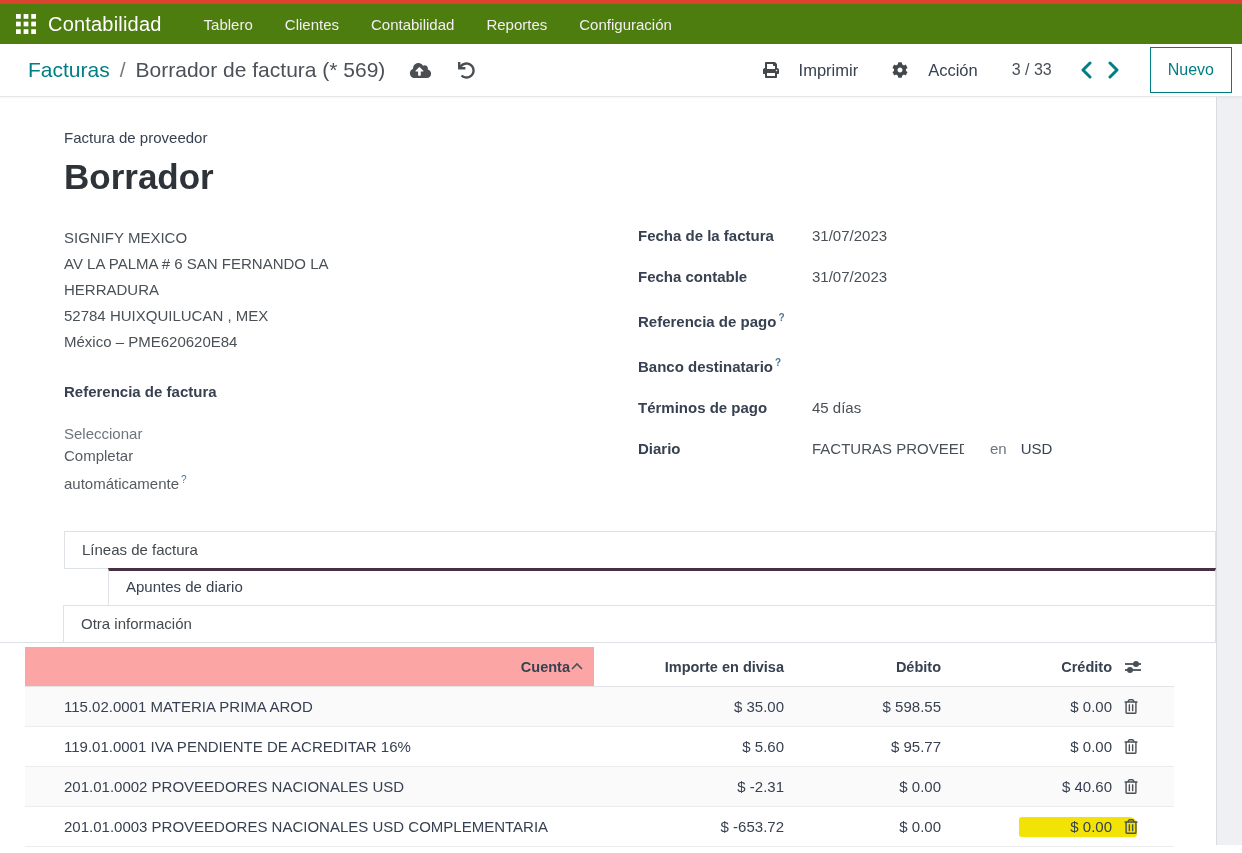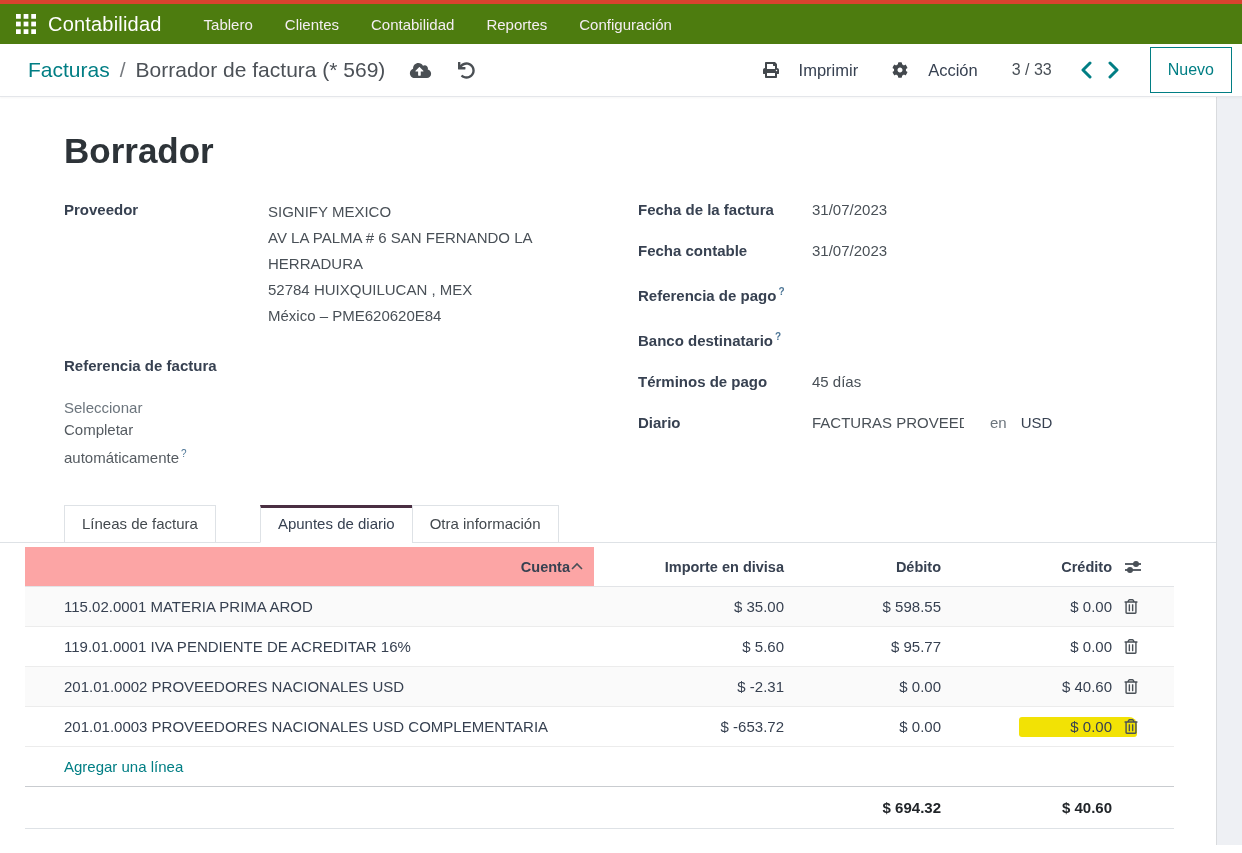--- a/index.html
+++ b/index.html
@@ -50,21 +50,21 @@
   .fvalue { color:#495057; }
   .addr { line-height:26px; }
   .help-sup { color:#4c7596; font-size:10px; vertical-align:super; margin-left:2px; }
   .label-plain { font-weight:normal; color:#555b61; width:180px; line-height:24px; }
   .seleccionar { color:#6c757d; }
   .diario-val { display:inline-block; max-width:152px; overflow:hidden; white-space:nowrap; color:#495057; }
   .diario-en { color:#6c757d; margin-left:26px; }
   .diario-cur { color:#374151; margin-left:14px; }
 
   
-  .tabs-bar { margin-top:27px; padding-left:64px; display:flex; border-bottom:1px solid #dee2e6; }
+  .tabs-bar { margin-top:27px; padding-left:64px; display:flex; border-bottom:1px solid #dee2e6;flex-direction:column; }
   .tab { font-size:15px; color:#43494e; background:#fff; border:1px solid #dee2e6;
     padding:9px 17px 10px; margin-bottom:-1px; cursor:pointer; }
   .tab + .tab { margin-left:-1px; }
   .tab.active { border-top:3px solid #4a2f42; border-bottom:1px solid #fff; padding-top:7px; color:#374151;margin-left:44px; }
 
   
   .jtable { margin:4px 42px 0 25px; font-size:15px; }
   .tr { display:flex; align-items:center; height:40px; border-bottom:1px solid #ececec; }
   .tr.stripe { background:#fafafa; }
   .td-cuenta { flex:1; padding-left:39px; color:#374151; }
@@ -172,28 +172,28 @@
       </span>
     </div>
     <button class="btn-nuevo">Nuevo</button>
   </div>
 </div>
 
 <div class="content">
   <div class="sheet">
 
     <div class="sheet-head">
+      <div class="form-subtitle">Factura de proveedor</div>
       <div class="form-title">Borrador</div>
     </div>
 
     <div class="field-grid">
 
       <div class="col-left">
         <div class="frow frow-l">
-          <span class="flabel">Proveedor</span>
           <div class="fvalue addr">
             <div>SIGNIFY MEXICO</div>
             <div style="max-width:280px;">AV LA PALMA # 6 SAN FERNANDO LA HERRADURA</div>
             <div>52784 HUIXQUILUCAN , MEX</div>
             <div>México – PME620620E84</div>
           </div>
         </div>
         <div class="frow" style="margin-bottom:21px;">
           <span class="flabel">Referencia de factura</span>
           <span class="fvalue"></span>

